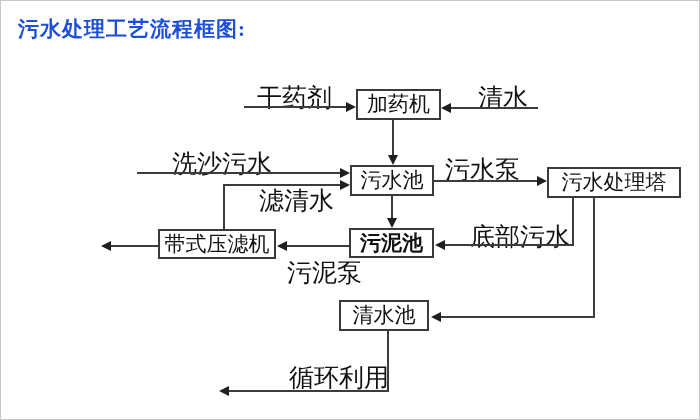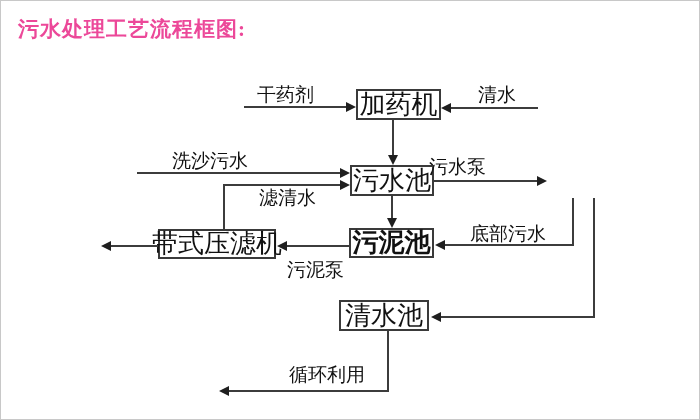--- a/index.html
+++ b/index.html
@@ -9,34 +9,34 @@
     background:#ffffff;
     border:1px solid #c8c8c8;
     box-sizing:border-box;
     font-family:"Liberation Serif","DejaVu Serif",serif;
     color:#111111;
     overflow:hidden;
   }
   .title{
     position:absolute;left:17px;top:14px;
     font-size:21px;font-weight:bold;letter-spacing:1px;
-    white-space:nowrap;color:#ec4899;
+    white-space:nowrap;color:#1d4ed8;
   }
   .node{
     position:absolute;
     border:2px solid #3a3a3a;
     box-sizing:border-box;
     display:flex;align-items:center;justify-content:center;
-    font-size:26px;line-height:1;
+    font-size:21px;line-height:1;
     background:#ffffff;
     white-space:nowrap;
   }
   .lbl{
     position:absolute;
-    font-size:19px;line-height:1;
+    font-size:25px;line-height:1;
     white-space:nowrap;
   }
   .hl{position:absolute;height:2px;background:#3c3c3c;}
   .vl{position:absolute;width:2px;background:#3c3c3c;}
   .ar,.al,.ad{position:absolute;width:0;height:0;}
   .ar{border-top:5px solid transparent;border-bottom:5px solid transparent;border-left:10px solid #1f1f1f;}
   .al{border-top:5px solid transparent;border-bottom:5px solid transparent;border-right:10px solid #1f1f1f;}
   .ad{border-left:5px solid transparent;border-right:5px solid transparent;border-top:10px solid #1f1f1f;}
 
   
@@ -44,36 +44,37 @@
   #box-sewage{left:349px;top:164px;width:84px;height:31px;text-align:center;}
   #box-tower{left:546px;top:166px;width:134px;height:31px;}
   #box-sludge{left:348px;top:227px;width:85px;height:30px;font-weight:bold;}
   #box-press{left:157px;top:228px;width:118px;height:30px;}
   #box-clean{left:338px;top:299px;width:90px;height:31px;}
 
   
   #lbl-dry{left:256px;top:84px;}
   #lbl-cleanwater{left:477px;top:84px;font-family:Liberation Serif, serif;}
   #lbl-sand{left:171px;top:150px;}
-  #lbl-pump-sewage{left:428px;top:156px;}
+  #lbl-pump-sewage{left:444px;top:156px;}
   #lbl-filtered{left:258px;top:187px;}
   #lbl-mudcake{left:17px;top:222px;}
   #lbl-pump-sludge{left:286px;top:219px;margin-top:40px;}
   #lbl-bottom{left:469px;top:223px;}
   #lbl-recycle{left:256px;top:364px;margin-left:32px;}
 </style>
 </head>
 <body>
 
 <div id="canvas">
 
   <div class="title">污水处理工艺流程框图:</div>
 
   <div class="node" id="box-dosing">加药机</div>
   <div class="node" id="box-sewage">污水池</div>
+  <div class="node" id="box-tower">污水处理塔</div>
   <div class="node" id="box-sludge">污泥池</div>
   <div class="node" id="box-clean">清水池</div>
   <div class="node" id="box-press">带式压滤机</div>
 
   <div class="lbl" id="lbl-dry">干药剂</div>
   <div class="lbl" id="lbl-cleanwater">清水</div>
   <div class="lbl" id="lbl-sand">洗沙污水</div>
   <div class="lbl" id="lbl-pump-sewage">污水泵</div>
   <div class="lbl" id="lbl-filtered">滤清水</div>
   <div class="lbl" id="lbl-pump-sludge">污泥泵</div>

